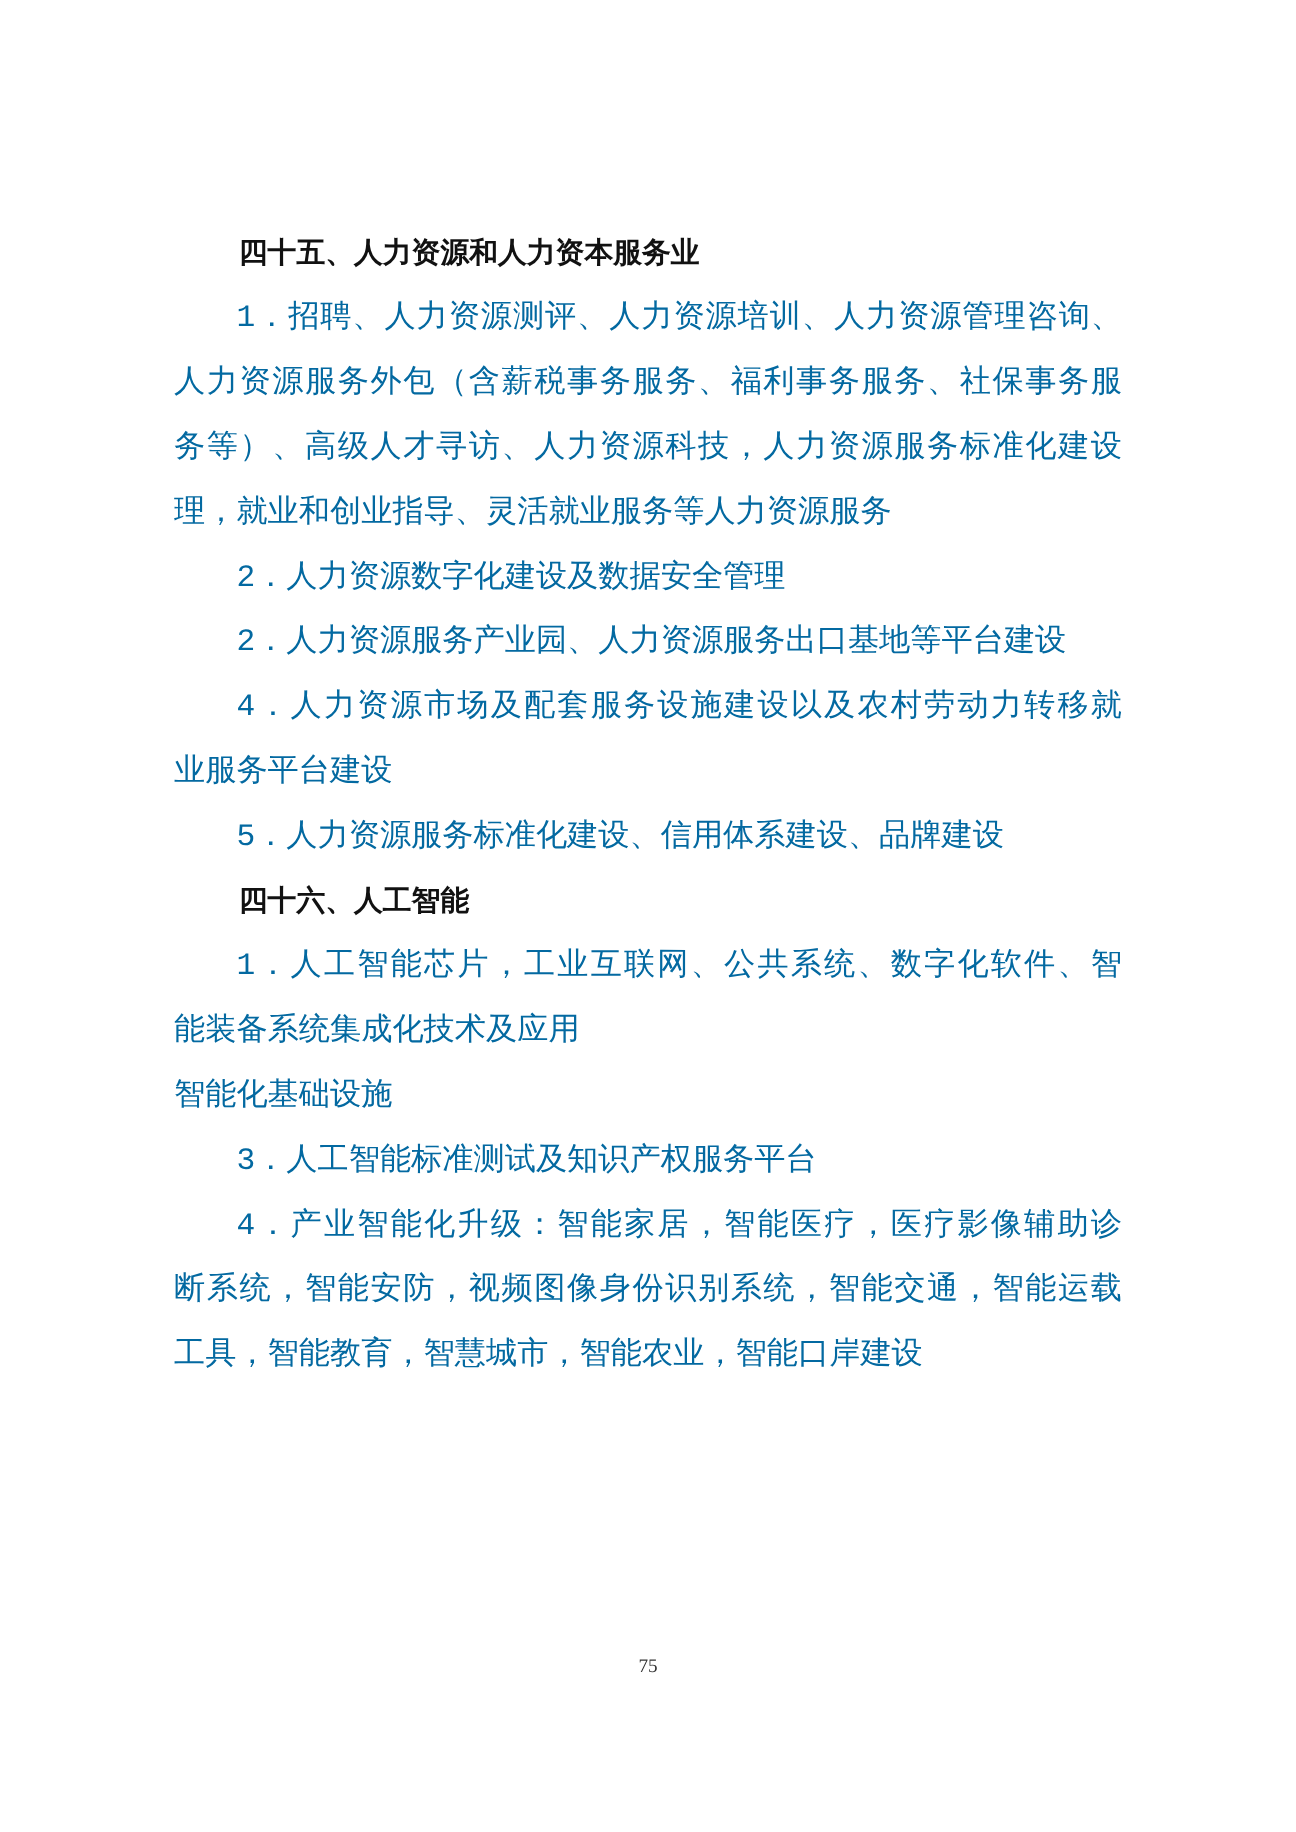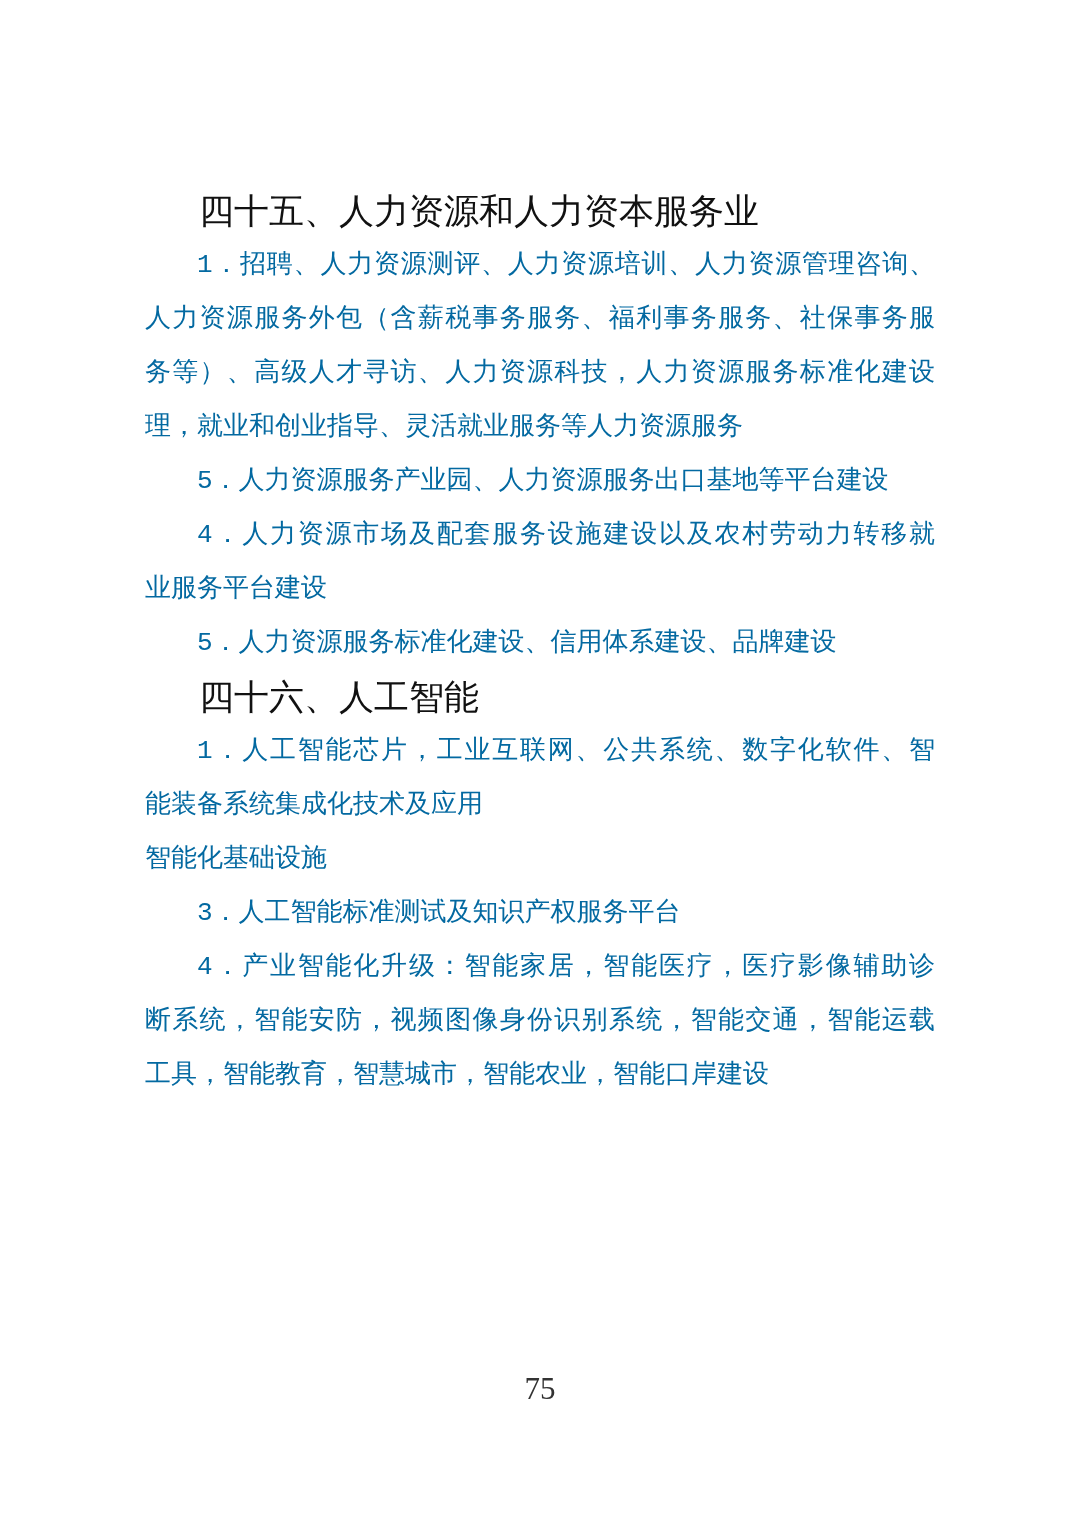--- a/index.html
+++ b/index.html
@@ -17,22 +17,22 @@
     background: #ffffff;
   }
   .content {
     position: absolute;
     left: 145px;
     top: 184px;
     width: 790px;
   }
   .heading {
     font-family: "Liberation Sans", sans-serif;
-    font-weight: 400;
-    font-size: 35px;
+    font-weight: 700;
+    font-size: 24px;
     line-height: 54px;
     color: #111111;
     padding-left: 54px;
     margin: 0;
     white-space: nowrap;
     text-align: left;
   }
   .line {
     font-family: Liberation Mono, monospace;
     font-size: 26px;
@@ -47,41 +47,44 @@
   .line.last {
     text-align-last: left;
   }
   .page-number {
     position: absolute;
     top: 1372px;
     left: 0;
     width: 1080px;
     text-align: center;
     font-family: "Liberation Serif", serif;
-    font-size: 31px;
+    font-size: 16px;
     line-height: 34px;
     color: #333333;
   }
 </style>
 </head>
 <body>
 
 <main class="page">
   <article class="content">
       <section>
     <h2 class="heading">四十五、人力资源和人力资本服务业</h2>
     <div>
           <div>
             <div class="line first">1．招聘、人力资源测评、人力资源培训、人力资源管理咨询、</div>
             <div class="line">人力资源服务外包（含薪税事务服务、福利事务服务、社保事务服</div>
             <div class="line">务等）、高级人才寻访、人力资源科技，人力资源服务标准化建设</div>
             <div class="line last">理，就业和创业指导、灵活就业服务等人力资源服务</div>
           </div>
           <div>
-            <div class="line first last">5．人力资源服务产业园、人力资源服务出口基地等平台建设</div>
+            <div class="line first last">2．人力资源数字化建设及数据安全管理</div>
+          </div>
+          <div>
+            <div class="line first last">2．人力资源服务产业园、人力资源服务出口基地等平台建设</div>
           </div>
           <div>
             <div class="line first">4．人力资源市场及配套服务设施建设以及农村劳动力转移就</div>
             <div class="line last">业服务平台建设</div>
           </div>
           <div>
             <div class="line first last">5．人力资源服务标准化建设、信用体系建设、品牌建设</div>
           </div>
         </div>
   </section>

